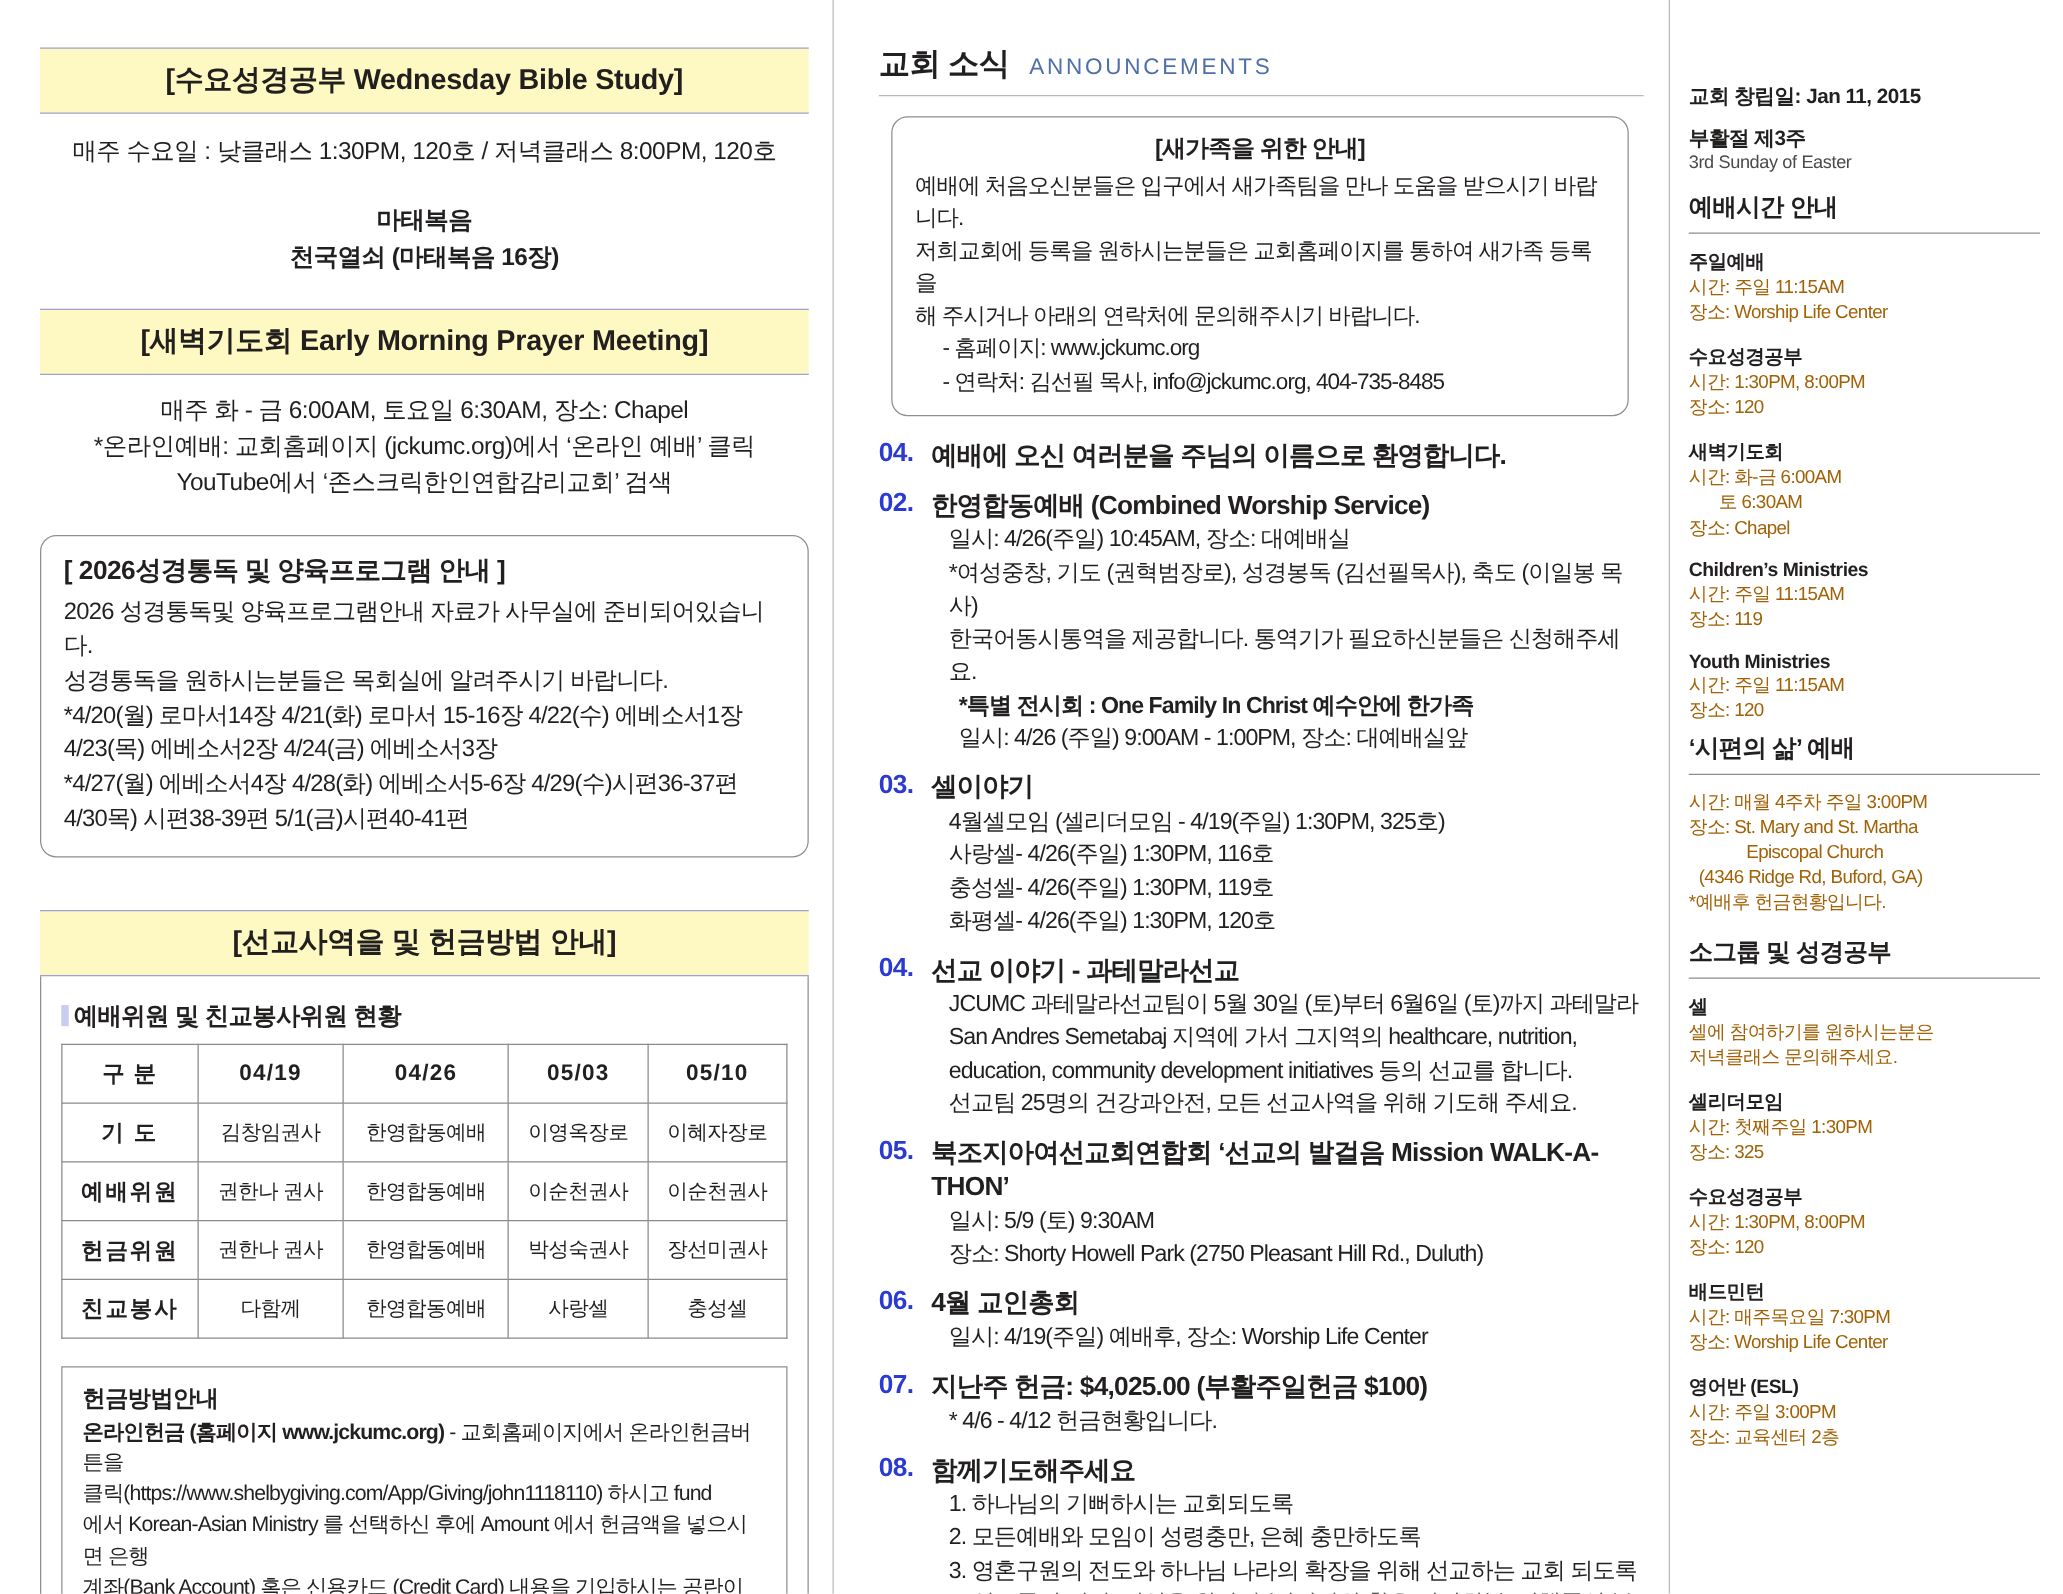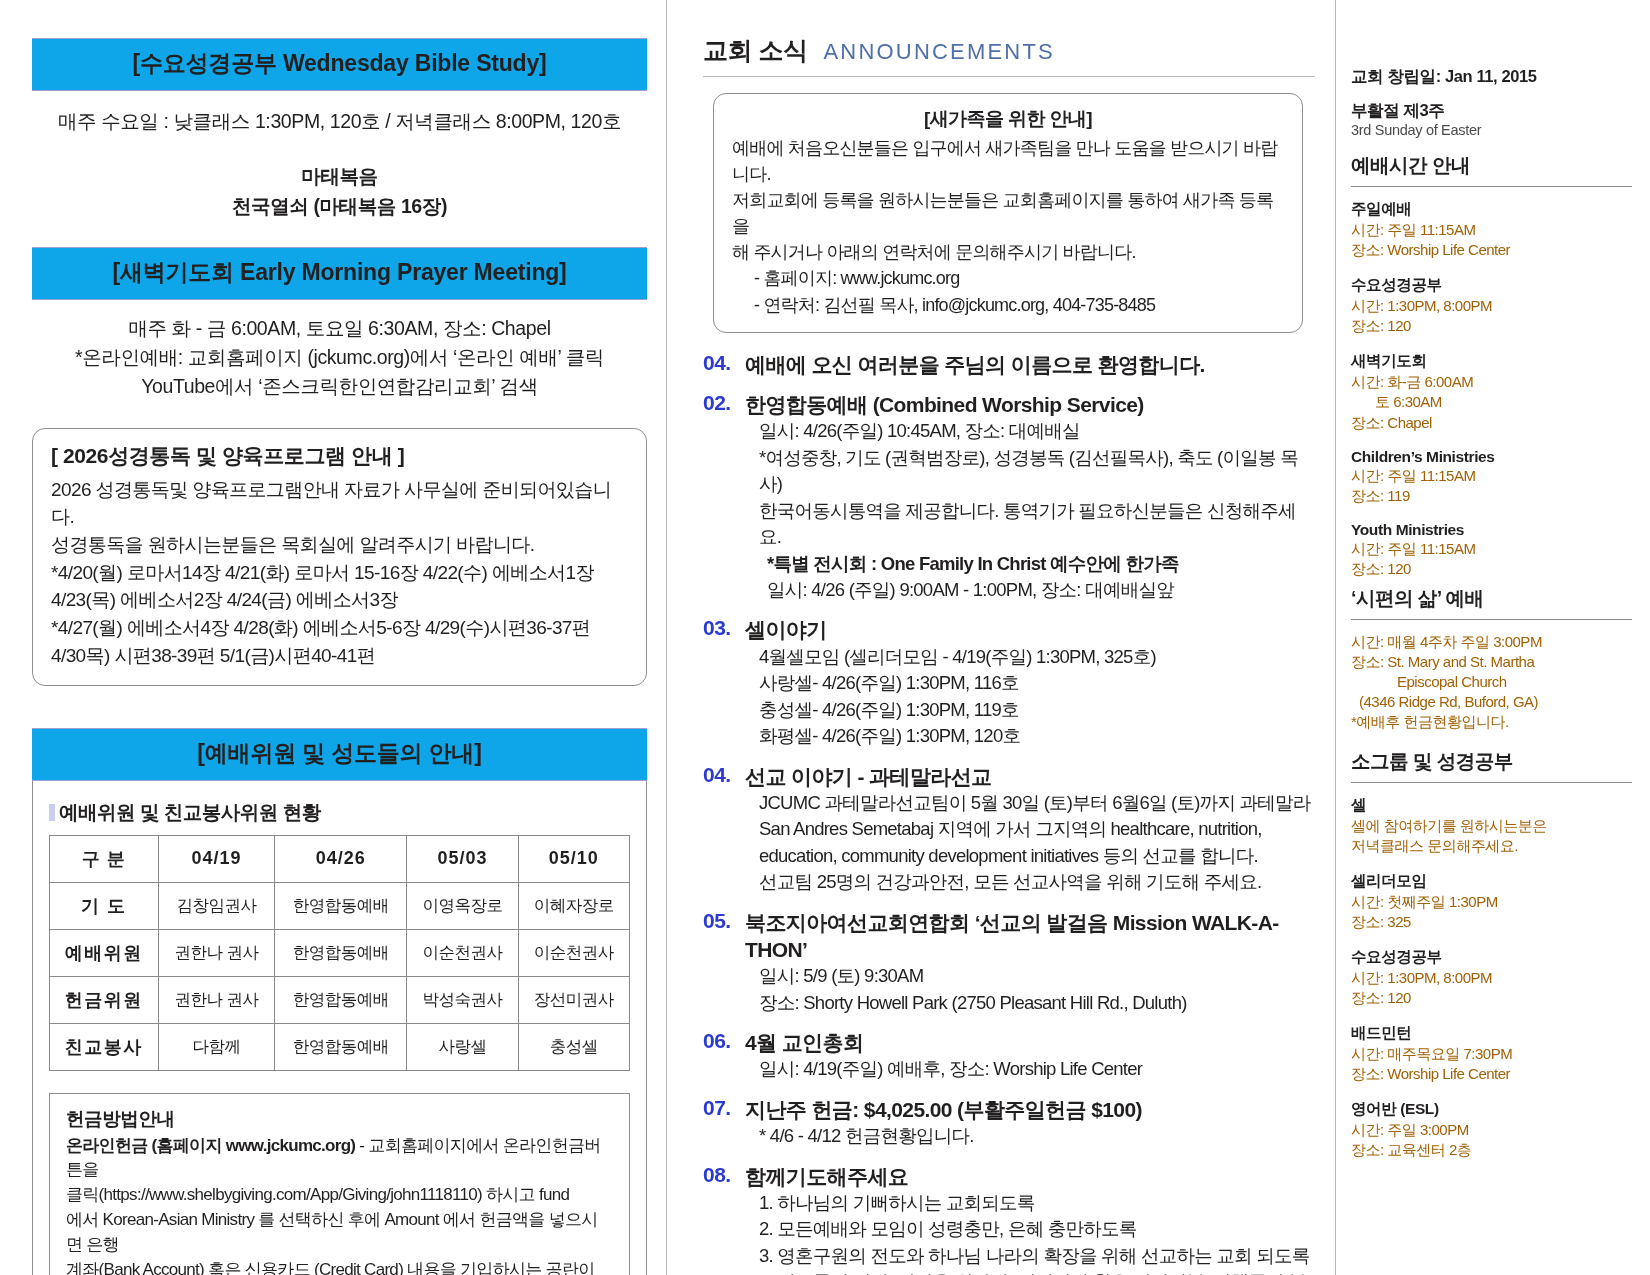--- a/index.html
+++ b/index.html
@@ -19,21 +19,21 @@
     position: relative;
   }
   .col-divider {
     position: absolute;
     left: 666px; top: 0;
     width: 1px; height: 1275px;
     background: #b9b9bb;
   }
 
   .band {
-    background: #0ea5e9;
+    background: #fef9c3;
     border-top: 1px solid #9fa1d6;
     border-bottom: 1px solid #9fa1d6;
     text-align: center;
     font-weight: bold;
     font-size: 23px;
     padding: 9px 4px 11px;
     letter-spacing: -0.2px;
   }
   .center-lines { text-align: center; }
   .ln { font-size: 19.5px; line-height: 1.5; letter-spacing: -0.4px; }
@@ -77,21 +77,21 @@
   }
   .mid-divider {
     position: absolute; left: 1335px; top: 0;
     width: 1px; height: 1275px; background: #b9b9bb;
   }
   .ann-head {
     display: flex; align-items: baseline; gap: 16px;
     padding-left: 10px;
   }
   .ann-head .ko { font-size: 25px; font-weight: bold; letter-spacing: -0.5px; }
-  .ann-head .en { font-size: 22px; color: #4f6fa8; letter-spacing: 2.2px; }
+  .ann-head .en { font-size: 18px; color: #4f6fa8; letter-spacing: 2.2px; }
   .ann-rule { height: 1px; background: #b9b9bb; margin: 9px 0 16px 10px; }
 
   .newfam {
     border: 1px solid #8f8f92;
     border-radius: 13px;
     padding: 12px 18px 14px;
     margin: 0 12px 0 20px;
   }
   .newfam .t { font-size: 19px; font-weight: bold; letter-spacing: -0.6px; margin-bottom: 3px; text-align: center;}
   .newfam .l { font-size: 18px; line-height: 1.45; letter-spacing: -0.8px; }
@@ -153,21 +153,21 @@
     <div class="roundbox" style="margin-top:26px;">
       <div class="box-title">[ 2026성경통독 및 양육프로그램 안내 ]</div>
       <div class="box-line">2026 성경통독및 양육프로그램안내 자료가 사무실에 준비되어있습니다.</div>
       <div class="box-line">성경통독을 원하시는분들은 목회실에 알려주시기 바랍니다.</div>
       <div class="box-line">*4/20(월) 로마서14장 4/21(화) 로마서 15-16장 4/22(수) 에베소서1장</div>
       <div class="box-line"> 4/23(목) 에베소서2장 4/24(금) 에베소서3장</div>
       <div class="box-line">*4/27(월) 에베소서4장 4/28(화) 에베소서5-6장 4/29(수)시편36-37편</div>
       <div class="box-line"> 4/30목) 시편38-39편 5/1(금)시편40-41편</div>
     </div>
 
-    <div class="band" style="margin-top:42px;">[예배위원 및 성도들의 안내]</div>
+    <div class="band" style="margin-top:42px;">[선교사역을 및 헌금방법 안내]</div>
 
     <div class="sqbox" style="border-top:none;">
       <div class="sqbox-inner">
         <div class="subhead">
           <span class="tickmark"></span>
           <span>예배위원 및 친교봉사위원 현황</span>
         </div>
         <table class="duty">
           <tbody>
               <tr class="head">

